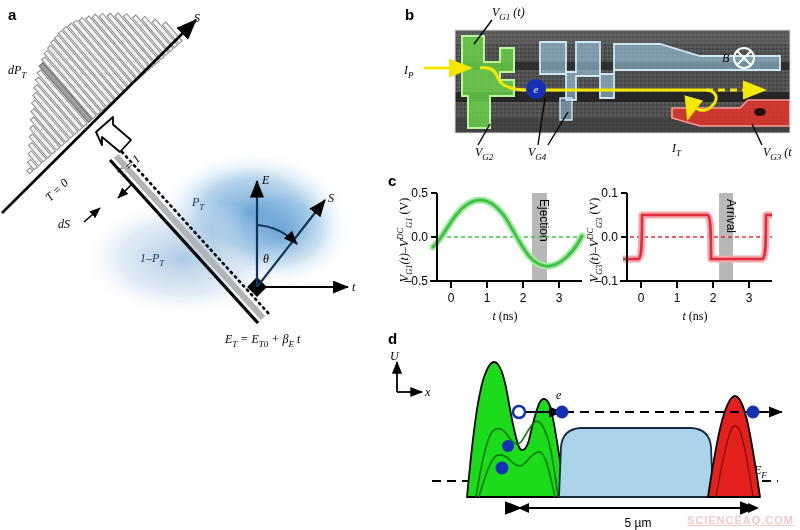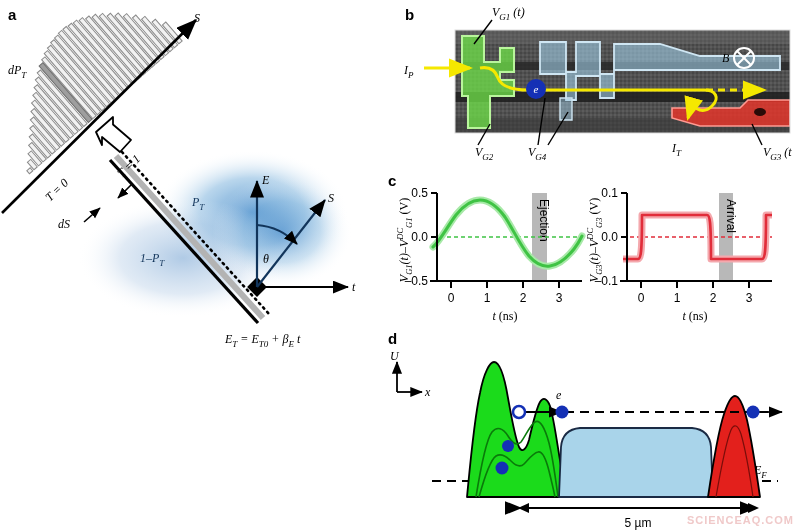--- a/index.html
+++ b/index.html
@@ -9,21 +9,21 @@
   }
   .fig{position:absolute;inset:0;}
   svg{display:block;}
   .panel-letter{font:bold 15px "Liberation Sans",sans-serif;fill:#000;}
   .lbl{font:italic 12px "Liberation Serif",serif;fill:#000;}
   .lbl-blue{font:italic 12px "Liberation Serif",serif;fill:#12355b;}
   .tick{font:12px "Liberation Sans",sans-serif;fill:#000;}
   .watermark{
     position:absolute;right:6px;bottom:4px;
     font:bold 11px "Liberation Sans",sans-serif;
-    color:#f0c9c9;letter-spacing:1px;
+    color:#f0c9c9;letter-spacing:1px;text-decoration:underline;
   }
 </style>
 </head>
 <body>
 
 <div class="fig">
 
 <svg width="800" height="530" viewBox="0 0 800 530">
   <defs>
 

